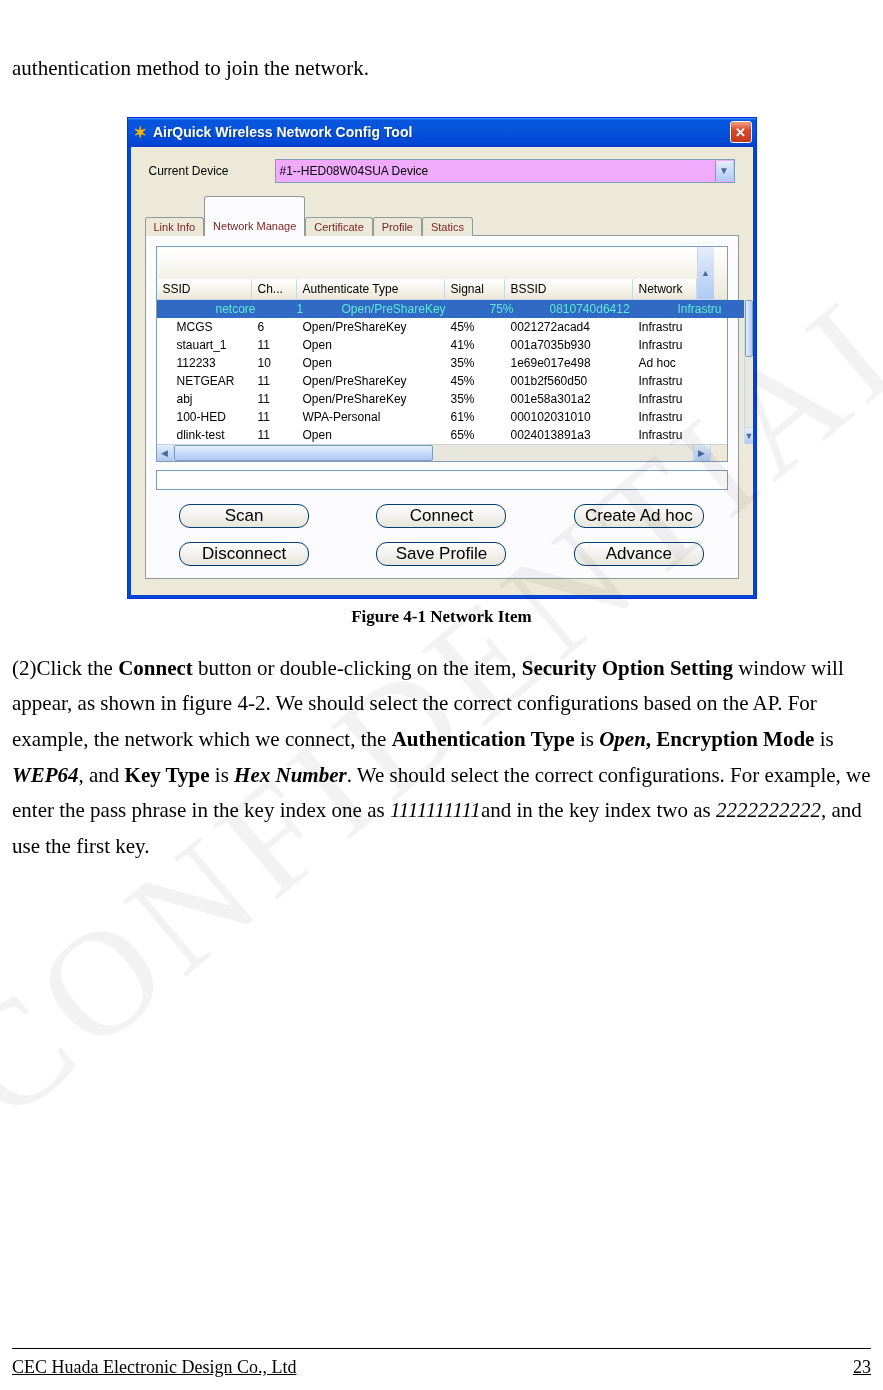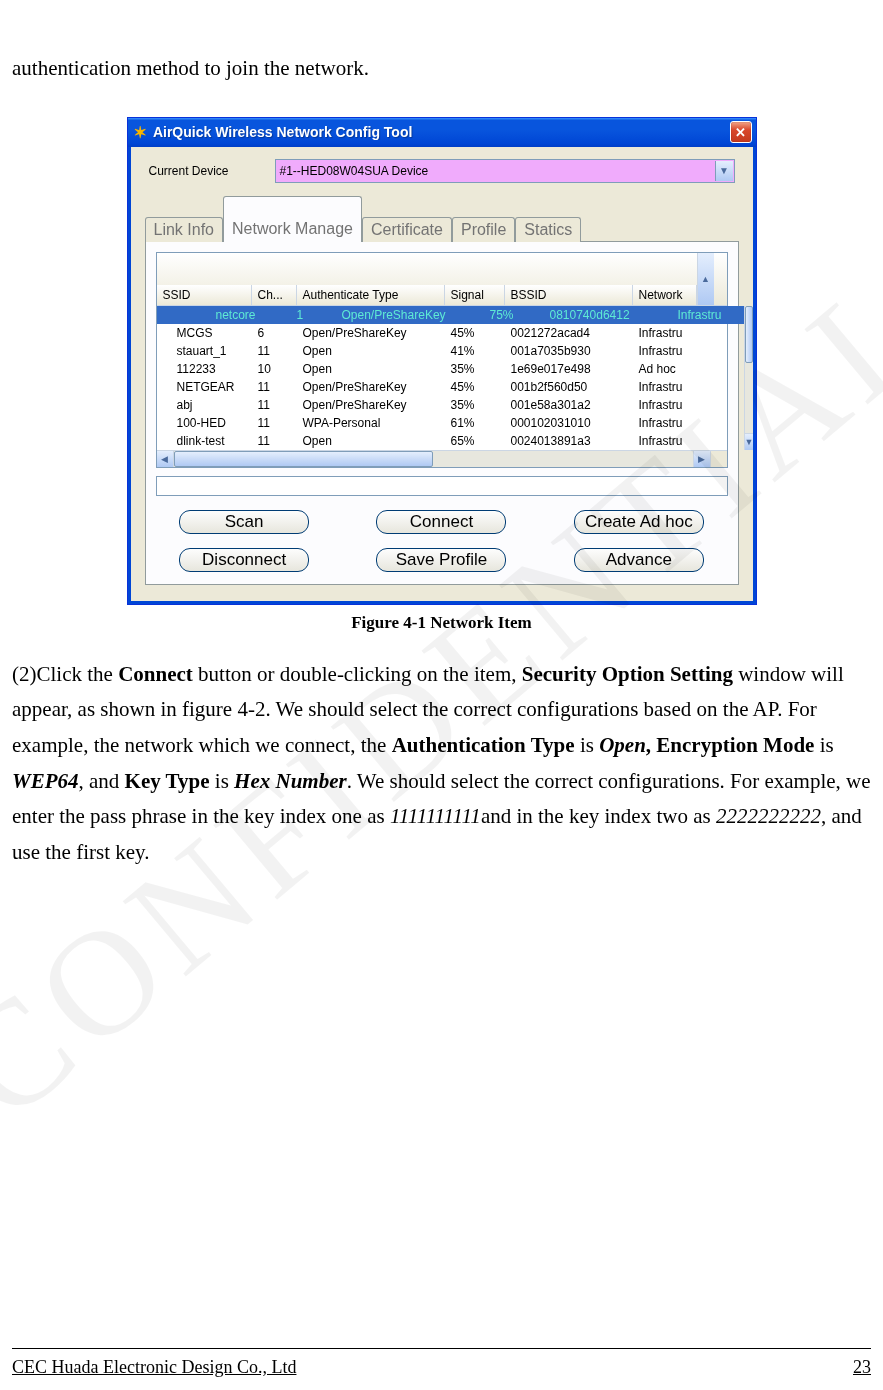--- a/index.html
+++ b/index.html
@@ -75,22 +75,22 @@
     position:relative;
   }
   .device-select .dd {
     position:absolute; right:1px; top:1px; bottom:1px; width:18px;
     background:linear-gradient(to bottom,#e4eefd,#afc9f3); border-left:1px solid #7f9db9;
     display:flex;align-items:center;justify-content:center; color:#4a6a9c; font-size:10px;
   }
   .tabs { display:flex; gap:0; margin: 0 6px; align-items:flex-end;}
   .tab {
     border:1px solid #919b9c; border-bottom:none; background:#ece9d8;
-    padding:3px 8px; font-size:16px; border-top-left-radius:3px; border-top-right-radius:3px;
-    position:relative; top:1px; color:#737373;
+    padding:3px 8px; font-size:11px; border-top-left-radius:3px; border-top-right-radius:3px;
+    position:relative; top:1px; color:#7f1d1d;
   }
   .tab.active { background:#fcfcfe; z-index:2; padding-top:23px; padding-bottom:4px;}
   .tab-body {
     border:1px solid #919b9c; background:#fcfcfe; margin:0 6px 6px 6px;
     padding:10px 10px 12px 10px;
   }
   .grid-wrap { border:1px solid #7f9db9; background:#fff; }
   .grid-head {
     display:flex; background:linear-gradient(to bottom,#fff,#ece9d8);
     border-bottom:1px solid #cbd6e4; font-size:12px;

